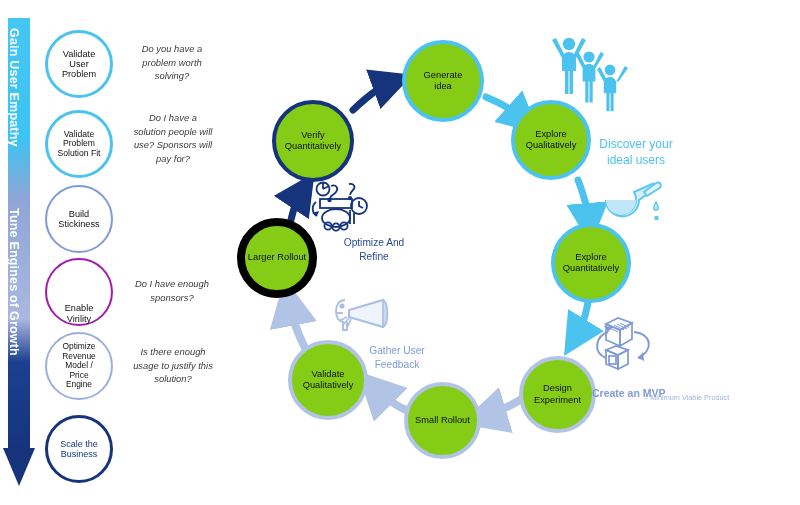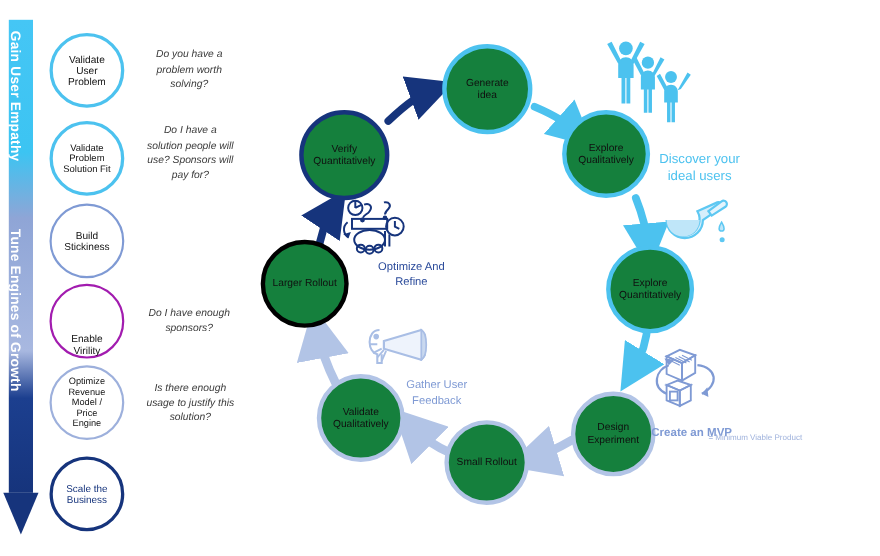--- a/index.html
+++ b/index.html
@@ -85,21 +85,21 @@
     position: absolute;
     border-radius: 50%;
     display: flex;
     align-items: center;
     justify-content: center;
     text-align: center;
     box-sizing: border-box;
     font-size: 9.3px;
     color: #101010;
     line-height: 1.2;
-    background: #15803d;
+    background: #84cc16;
   }
 
   
   .caption {
     position: absolute;
     text-align: center;
     line-height: 1.35;
     white-space: pre-line;
   }
   .cap-cyan { color: #4cc2ef; font-size: 12px; }
@@ -233,21 +233,21 @@
 
   <div class="node" style="left:404px; top:382px; width:77px; height:77px; border:4px solid #b2c4e6;">
     <span style="white-space:pre-line;">Small Rollout</span>
   </div>
 
   <div class="node" style="left:288px; top:340px; width:80px; height:80px; border:4px solid #b2c4e6;">
     <span style="white-space:pre-line;">Validate
 Qualitatively</span>
   </div>
 
-  <div class="node" style="left:237px; top:218px; width:80px; height:80px; border:4px solid #000000;">
+  <div class="node" style="left:237px; top:218px; width:80px; height:80px; border:8px solid #000000;">
     <span style="white-space:pre-line;">Larger Rollout</span>
   </div>
 
   <div class="node" style="left:272px; top:100px; width:82px; height:82px; border:4px solid #16347c;">
     <span style="white-space:pre-line;">Verify
 Quantitatively</span>
   </div>
 
   <div class="icon-box" style="left:546px; top:32px; width:86px; height:80px;">
     <svg viewBox="0 0 86 80" width="86" height="80">

